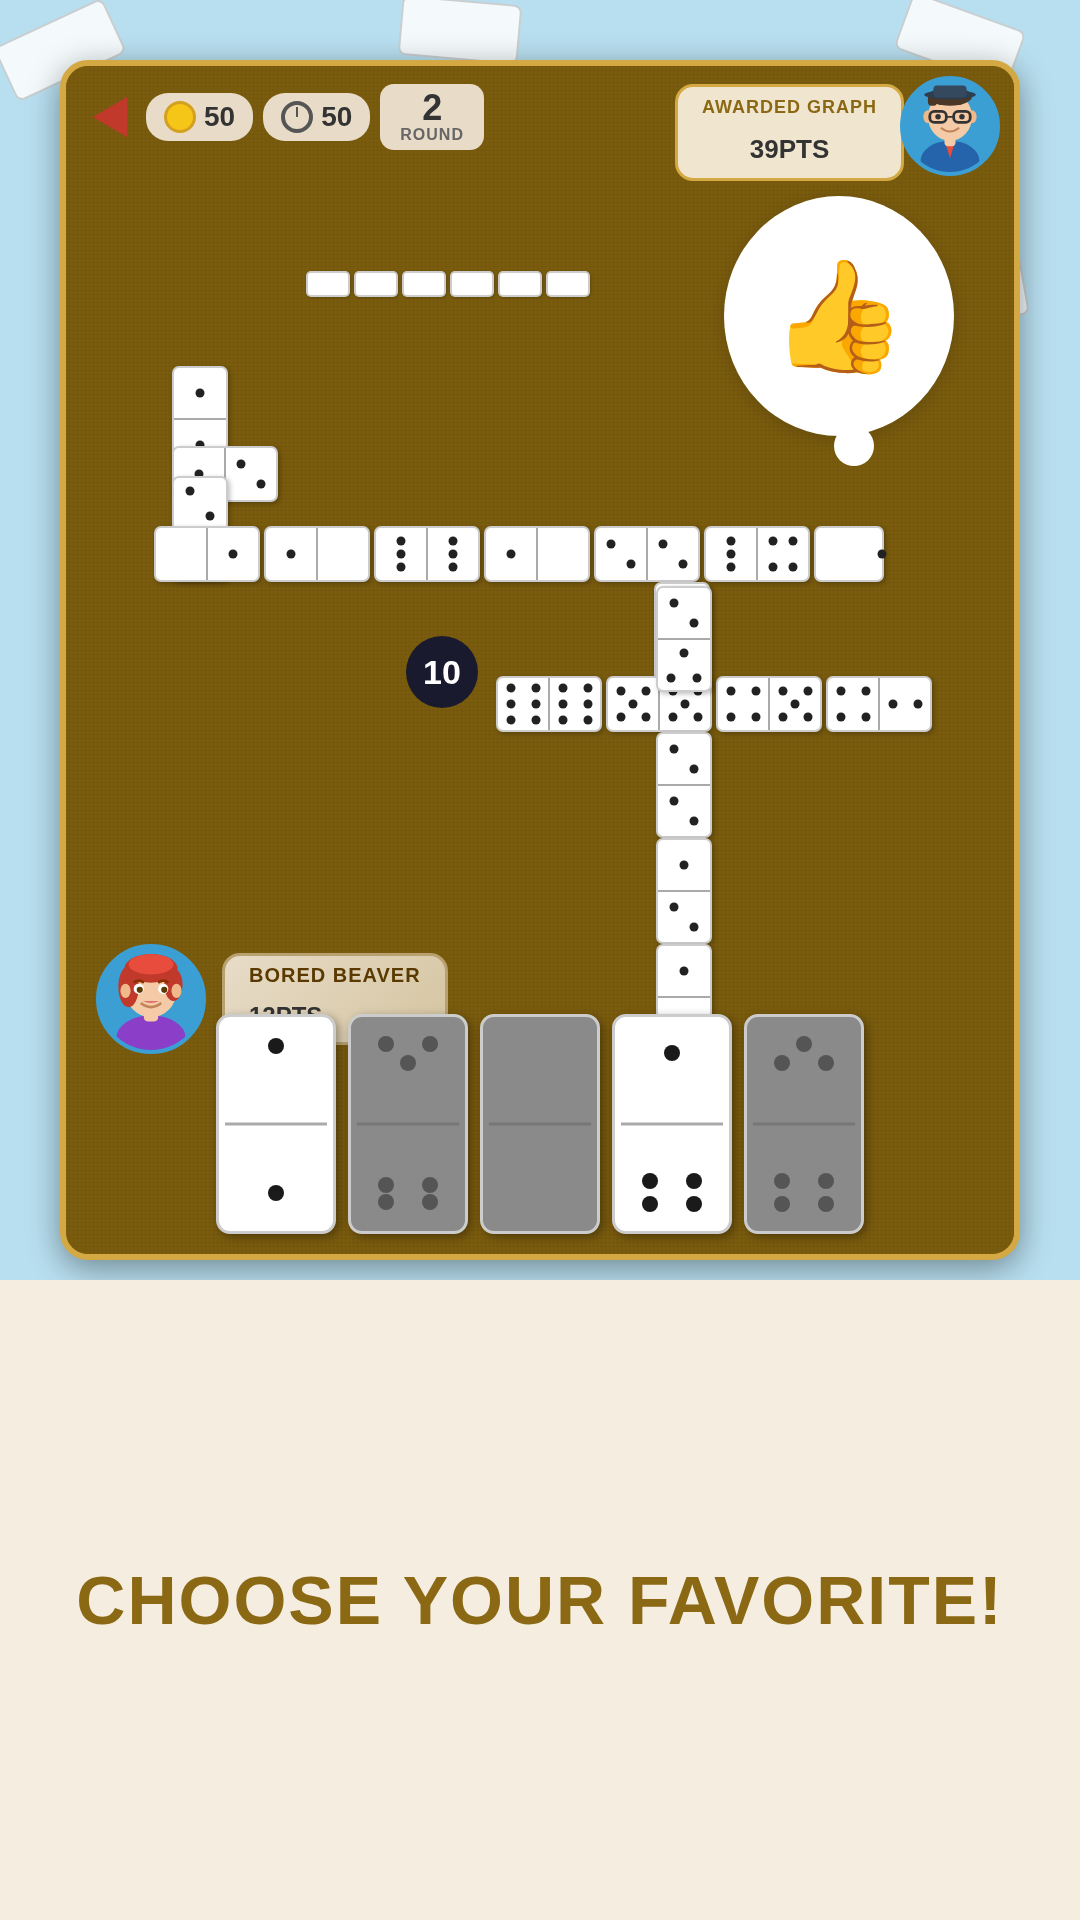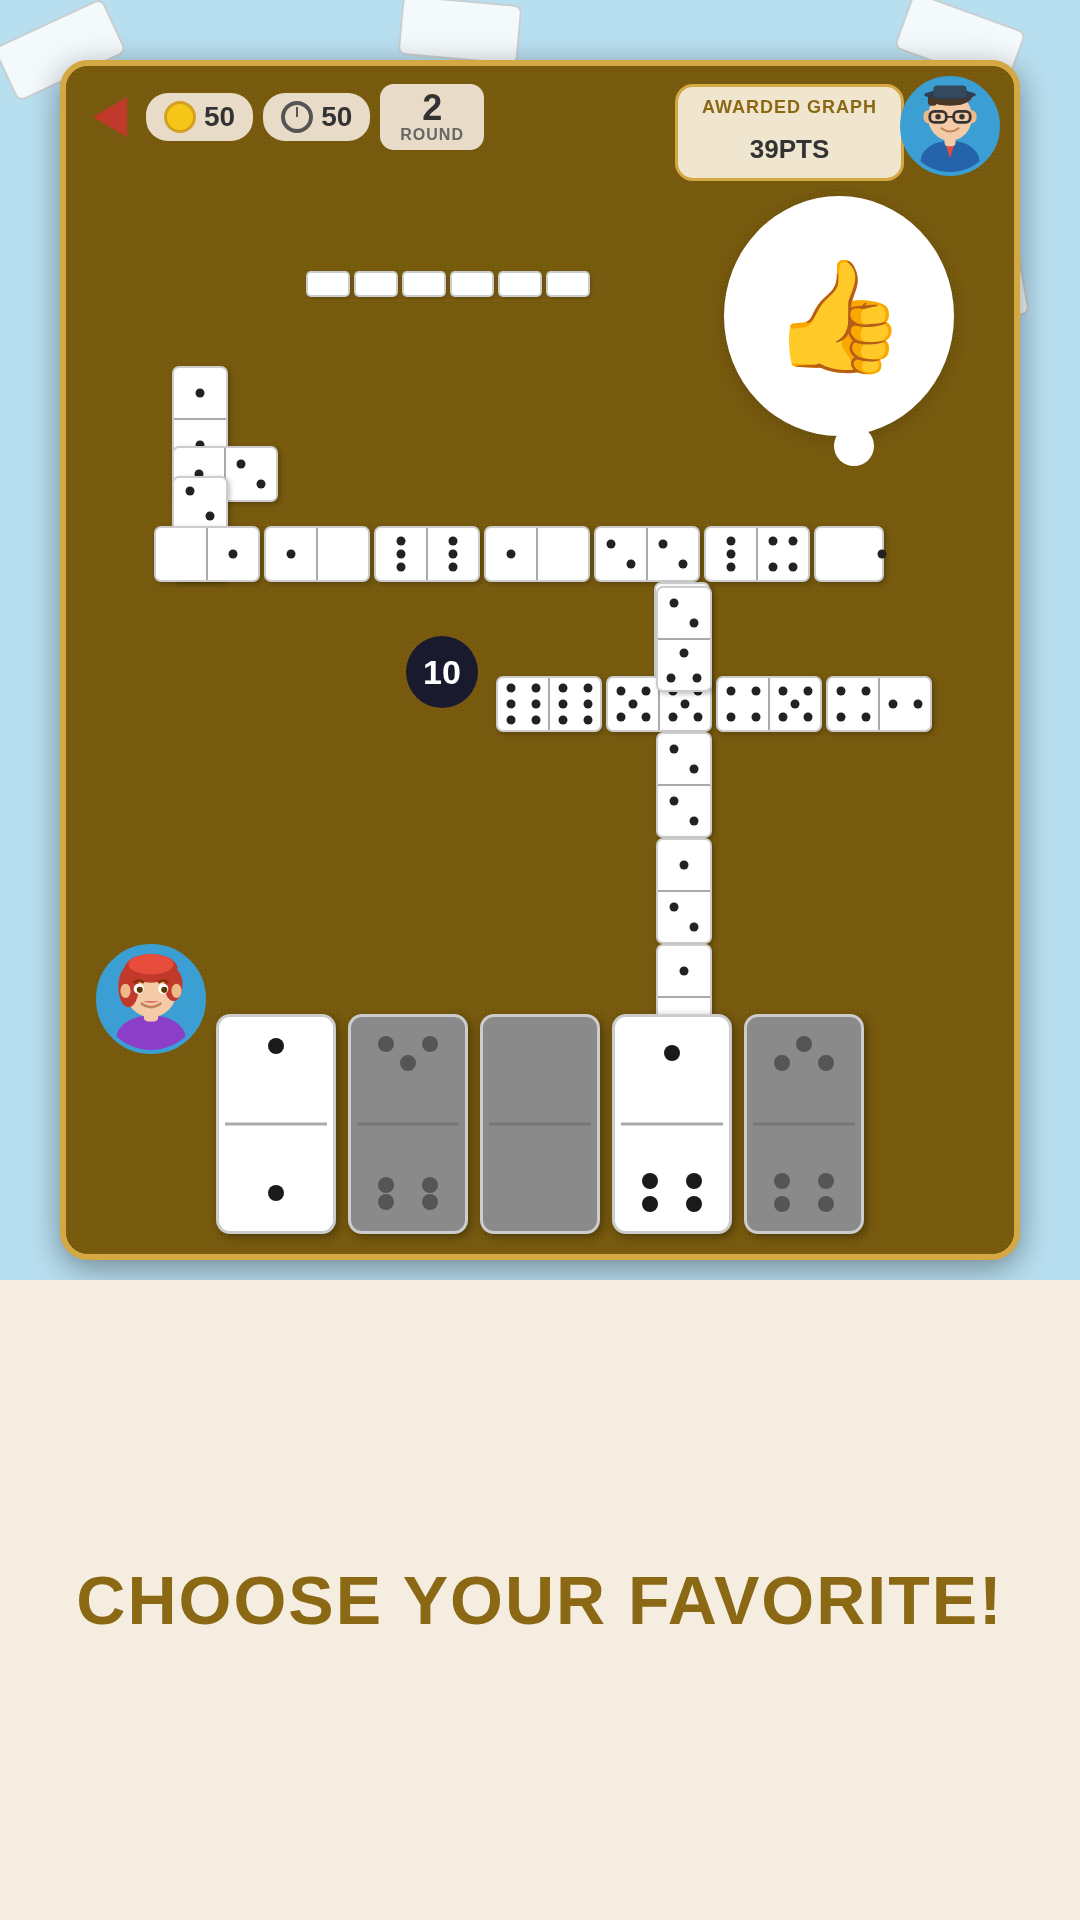--- a/index.html
+++ b/index.html
@@ -775,20 +775,26 @@
         <circle cx="63" cy="41" r="3" fill="#5a3a00"></circle>
 
         <path d="M33 34 Q38 30 43 34" fill="none" stroke="#8b3000" stroke-width="2.5"></path>
         <path d="M57 34 Q62 30 67 34" fill="none" stroke="#8b3000" stroke-width="2.5"></path>
 
         <path d="M40 54 Q50 62 60 54" fill="none" stroke="#c0845a" stroke-width="2.5"></path>
 
         <path d="M42 52 Q50 56 58 52" fill="#e07070"></path>
       </svg>
     </div>
+    <div class="score-badge">
+      <div class="player-name">BORED BEAVER</div>
+      <div class="score-pts">
+        <span>12</span><span>PTS</span>
+      </div>
+    </div>
   </div>
 
   <div class="hand-area">
 
     <div class="hand-domino white-tile">
       <div class="hand-domino-divider"></div>
       <div class="hand-half">
         <div class="dot-lg" style="top:20%;left:50%;transform:translate(-50%,-50%);"></div>
       </div>
       <div class="hand-half">

